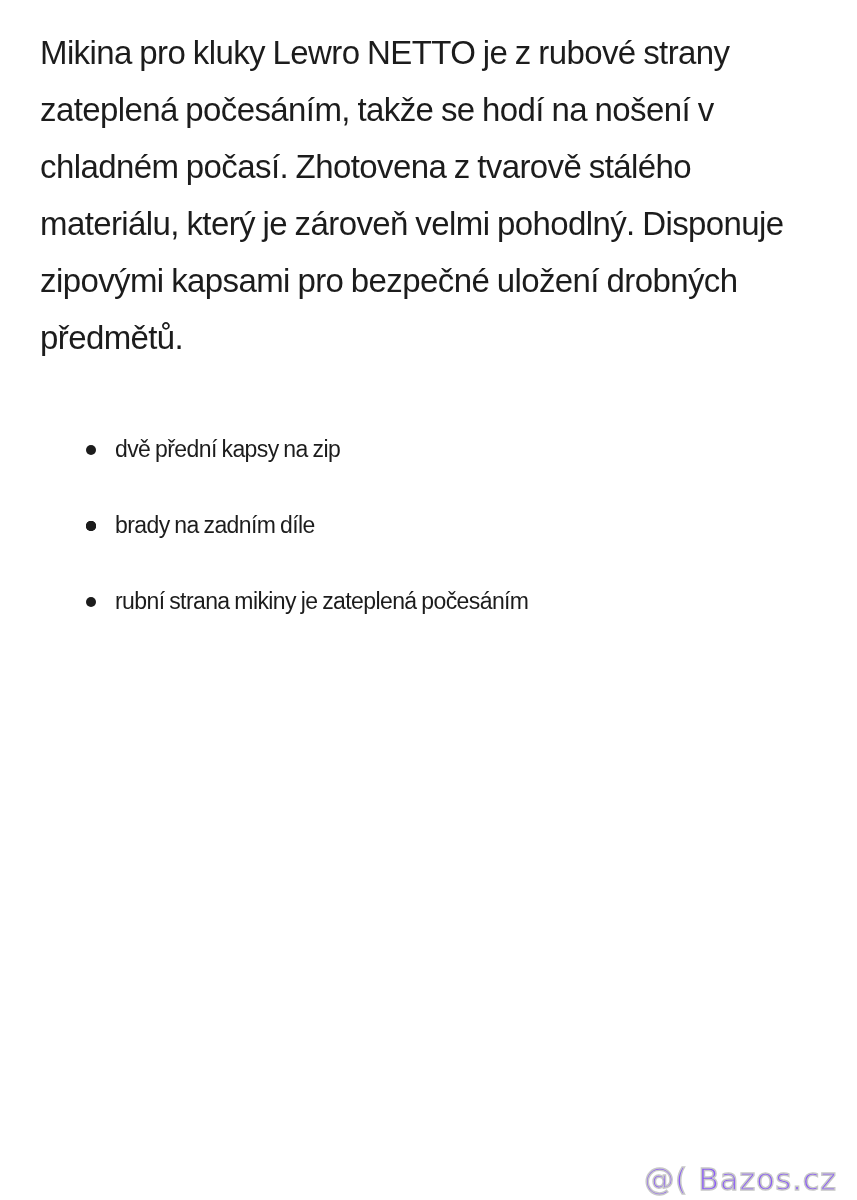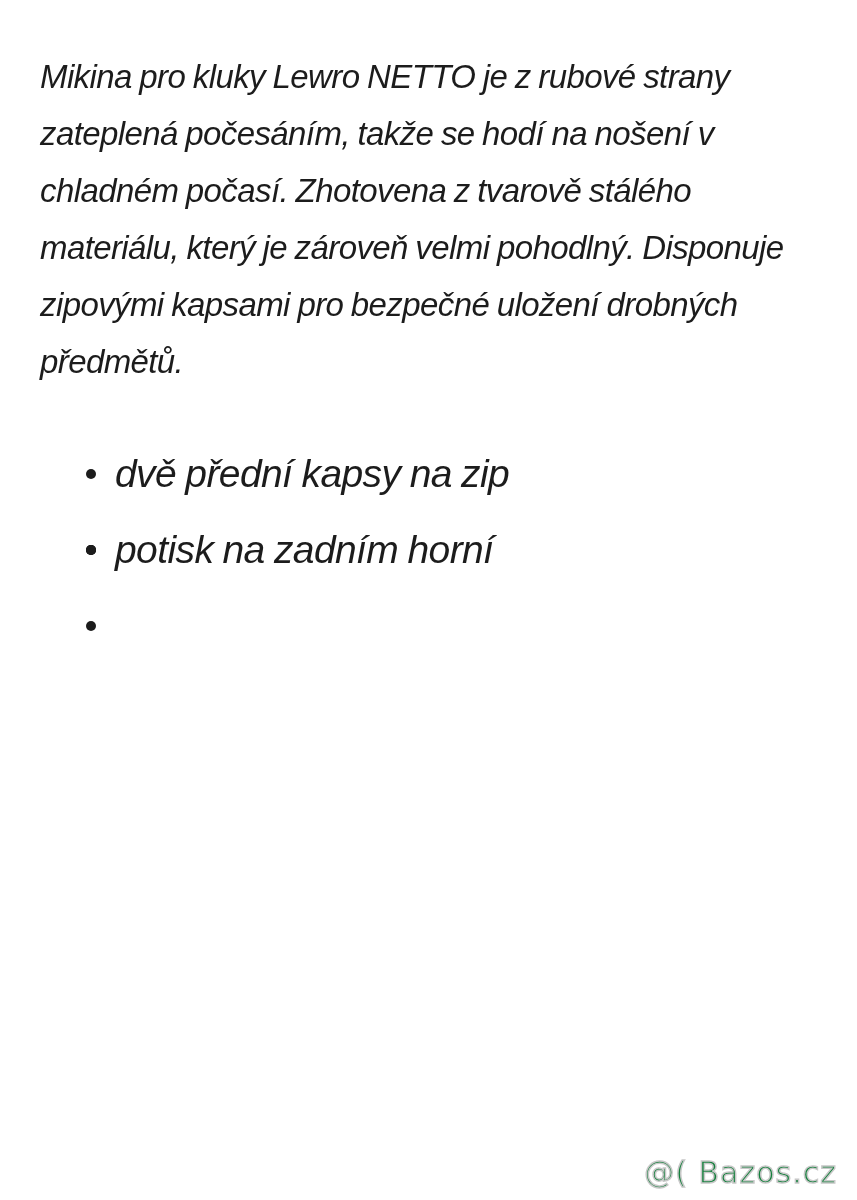--- a/index.html
+++ b/index.html
@@ -11,61 +11,60 @@
       width: 857px;
       height: 1200px;
       position: relative;
       overflow: hidden;
       font-family: "Liberation Sans", "DejaVu Sans", sans-serif;
       color: #1c1c1c;
     }
     .content {
       position: absolute;
       left: 40px;
-      top: 48px;
+      top: 24px;
       width: 790px;
-      font-style: italic;
     }
     .description {
       margin: 0;
       font-size: 33px;
       line-height: 57px;
       letter-spacing: -0.6px;
       word-spacing: -1px;
     }
     .features {
       list-style: none;
       margin: 55px 0 0 0;
       padding: 0;
     }
     .feature {
       position: relative;
       padding-left: 75px;
-      font-size: 39px;
+      font-size: 23px;
       line-height: 57px;
       letter-spacing: -0.6px;
       word-spacing: -1px;
       margin-bottom: 19px;
     }
     .bullet {
       position: absolute;
       left: 46px;
       top: 24px;
       width: 10px;
       height: 10px;
       border-radius: 50%;
       background: #1c1c1c;
     }
     .watermark {
       position: absolute;
       right: 20px;
-      bottom: 10px;
+      bottom: 3px;
       font-family: "DejaVu Sans", sans-serif;
       font-size: 30px;
-      color: #15803d;
+      color: #8b5cf6;
       -webkit-text-stroke: 1.5px #c8c8c8;
       letter-spacing: 1px;
       white-space: nowrap;
     }
   </style>
 </head>
 <body>
 
 <div class="content">
   <p class="description">Mikina pro kluky Lewro NETTO je z rubové strany zateplená počesáním, takže se hodí na nošení v chladném počasí. Zhotovena z tvarově stálého materiálu, který je zároveň velmi pohodlný. Disponuje zipovými kapsami pro bezpečné uložení drobných předmětů.</p>
@@ -76,21 +75,22 @@
       <span>dvě přední kapsy na zip</span>
     </li>
     <li class="feature">
       <span class="bullet"></span>
     </li>
     <li class="feature">
       <span class="bullet"></span>
     </li>
     <li class="feature">
       <span class="bullet"></span>
-      <span>potisk na zadním horní</span>
+      <span>brady na zadním díle</span>
     </li>
     <li class="feature">
       <span class="bullet"></span>
+      <span>rubní strana mikiny je zateplená počesáním</span>
     </li>
   </ul>
 </div>
 
 <div class="watermark">@( Bazos.cz</div>
 
 </body></html>

